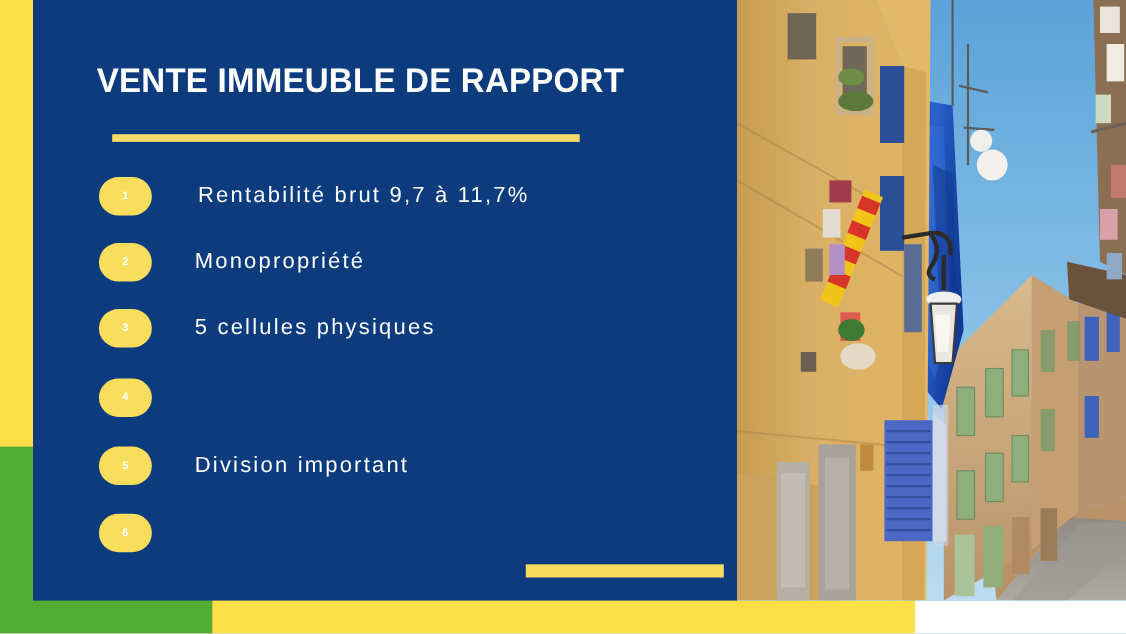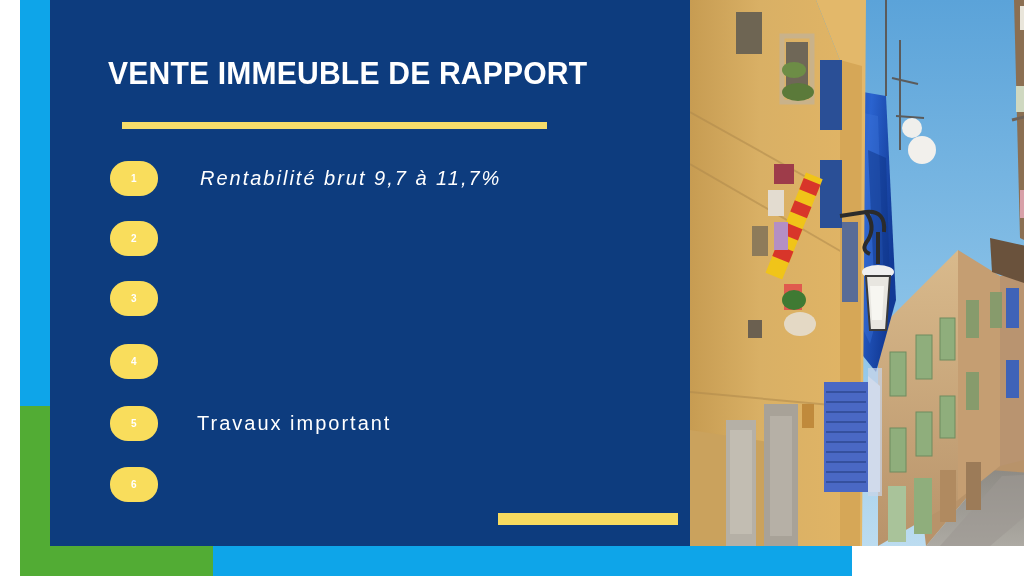--- a/index.html
+++ b/index.html
@@ -9,22 +9,21 @@
     height: 576px;
     background: #ffffff;
     font-family: "Liberation Sans", sans-serif;
     overflow: hidden;
   }
 
   #slide {
     position: relative;
     width: 832px;
     height: 576px;
-    background: #0ea5e9;
-    margin-left: 20px;
+    background: #fde047;
   }
 
   
   .green-block {
     position: absolute;
     left: 0;
     top: 406px;
     width: 193px;
     height: 170px;
     background: #52ac34;
@@ -101,21 +100,21 @@
     top: 0;
     height: 35px;
     line-height: 35px;
     color: #ffffff;
     font-size: 20px;
     font-weight: 400;
     letter-spacing: 2.0px;
     white-space: nowrap;
   }
 
-  .item-text.indent-1 { left: 150px; font-style: italic; }
+  .item-text.indent-1 { left: 150px; }
   .item-text.indent-n { left: 147px; }
 
   
   .bottom-bar {
     position: absolute;
     left: 448px;
     top: 513px;
     width: 180px;
     height: 12px;
     background: #f7db5f;
@@ -147,33 +146,35 @@
 
     <div class="list">
 
       <div class="list-item" style="top:161px">
         <div class="badge">1</div>
         <div class="item-text indent-1">Rentabilité brut 9,7 à 11,7%</div>
       </div>
 
       <div class="list-item" style="top:221px">
         <div class="badge">2</div>
+        <div class="item-text indent-n">Monopropriété</div>
       </div>
 
       <div class="list-item" style="top:281px">
         <div class="badge">3</div>
+        <div class="item-text indent-n">5 cellules physiques</div>
       </div>
 
       <div class="list-item" style="top:344px">
         <div class="badge">4</div>
       </div>
 
       <div class="list-item" style="top:406px">
         <div class="badge">5</div>
-        <div class="item-text indent-n">Travaux important</div>
+        <div class="item-text indent-n">Division important</div>
       </div>
 
       <div class="list-item" style="top:467px">
         <div class="badge">6</div>
       </div>
 
     </div>
 
     <div class="bottom-bar"></div>
   </div>

